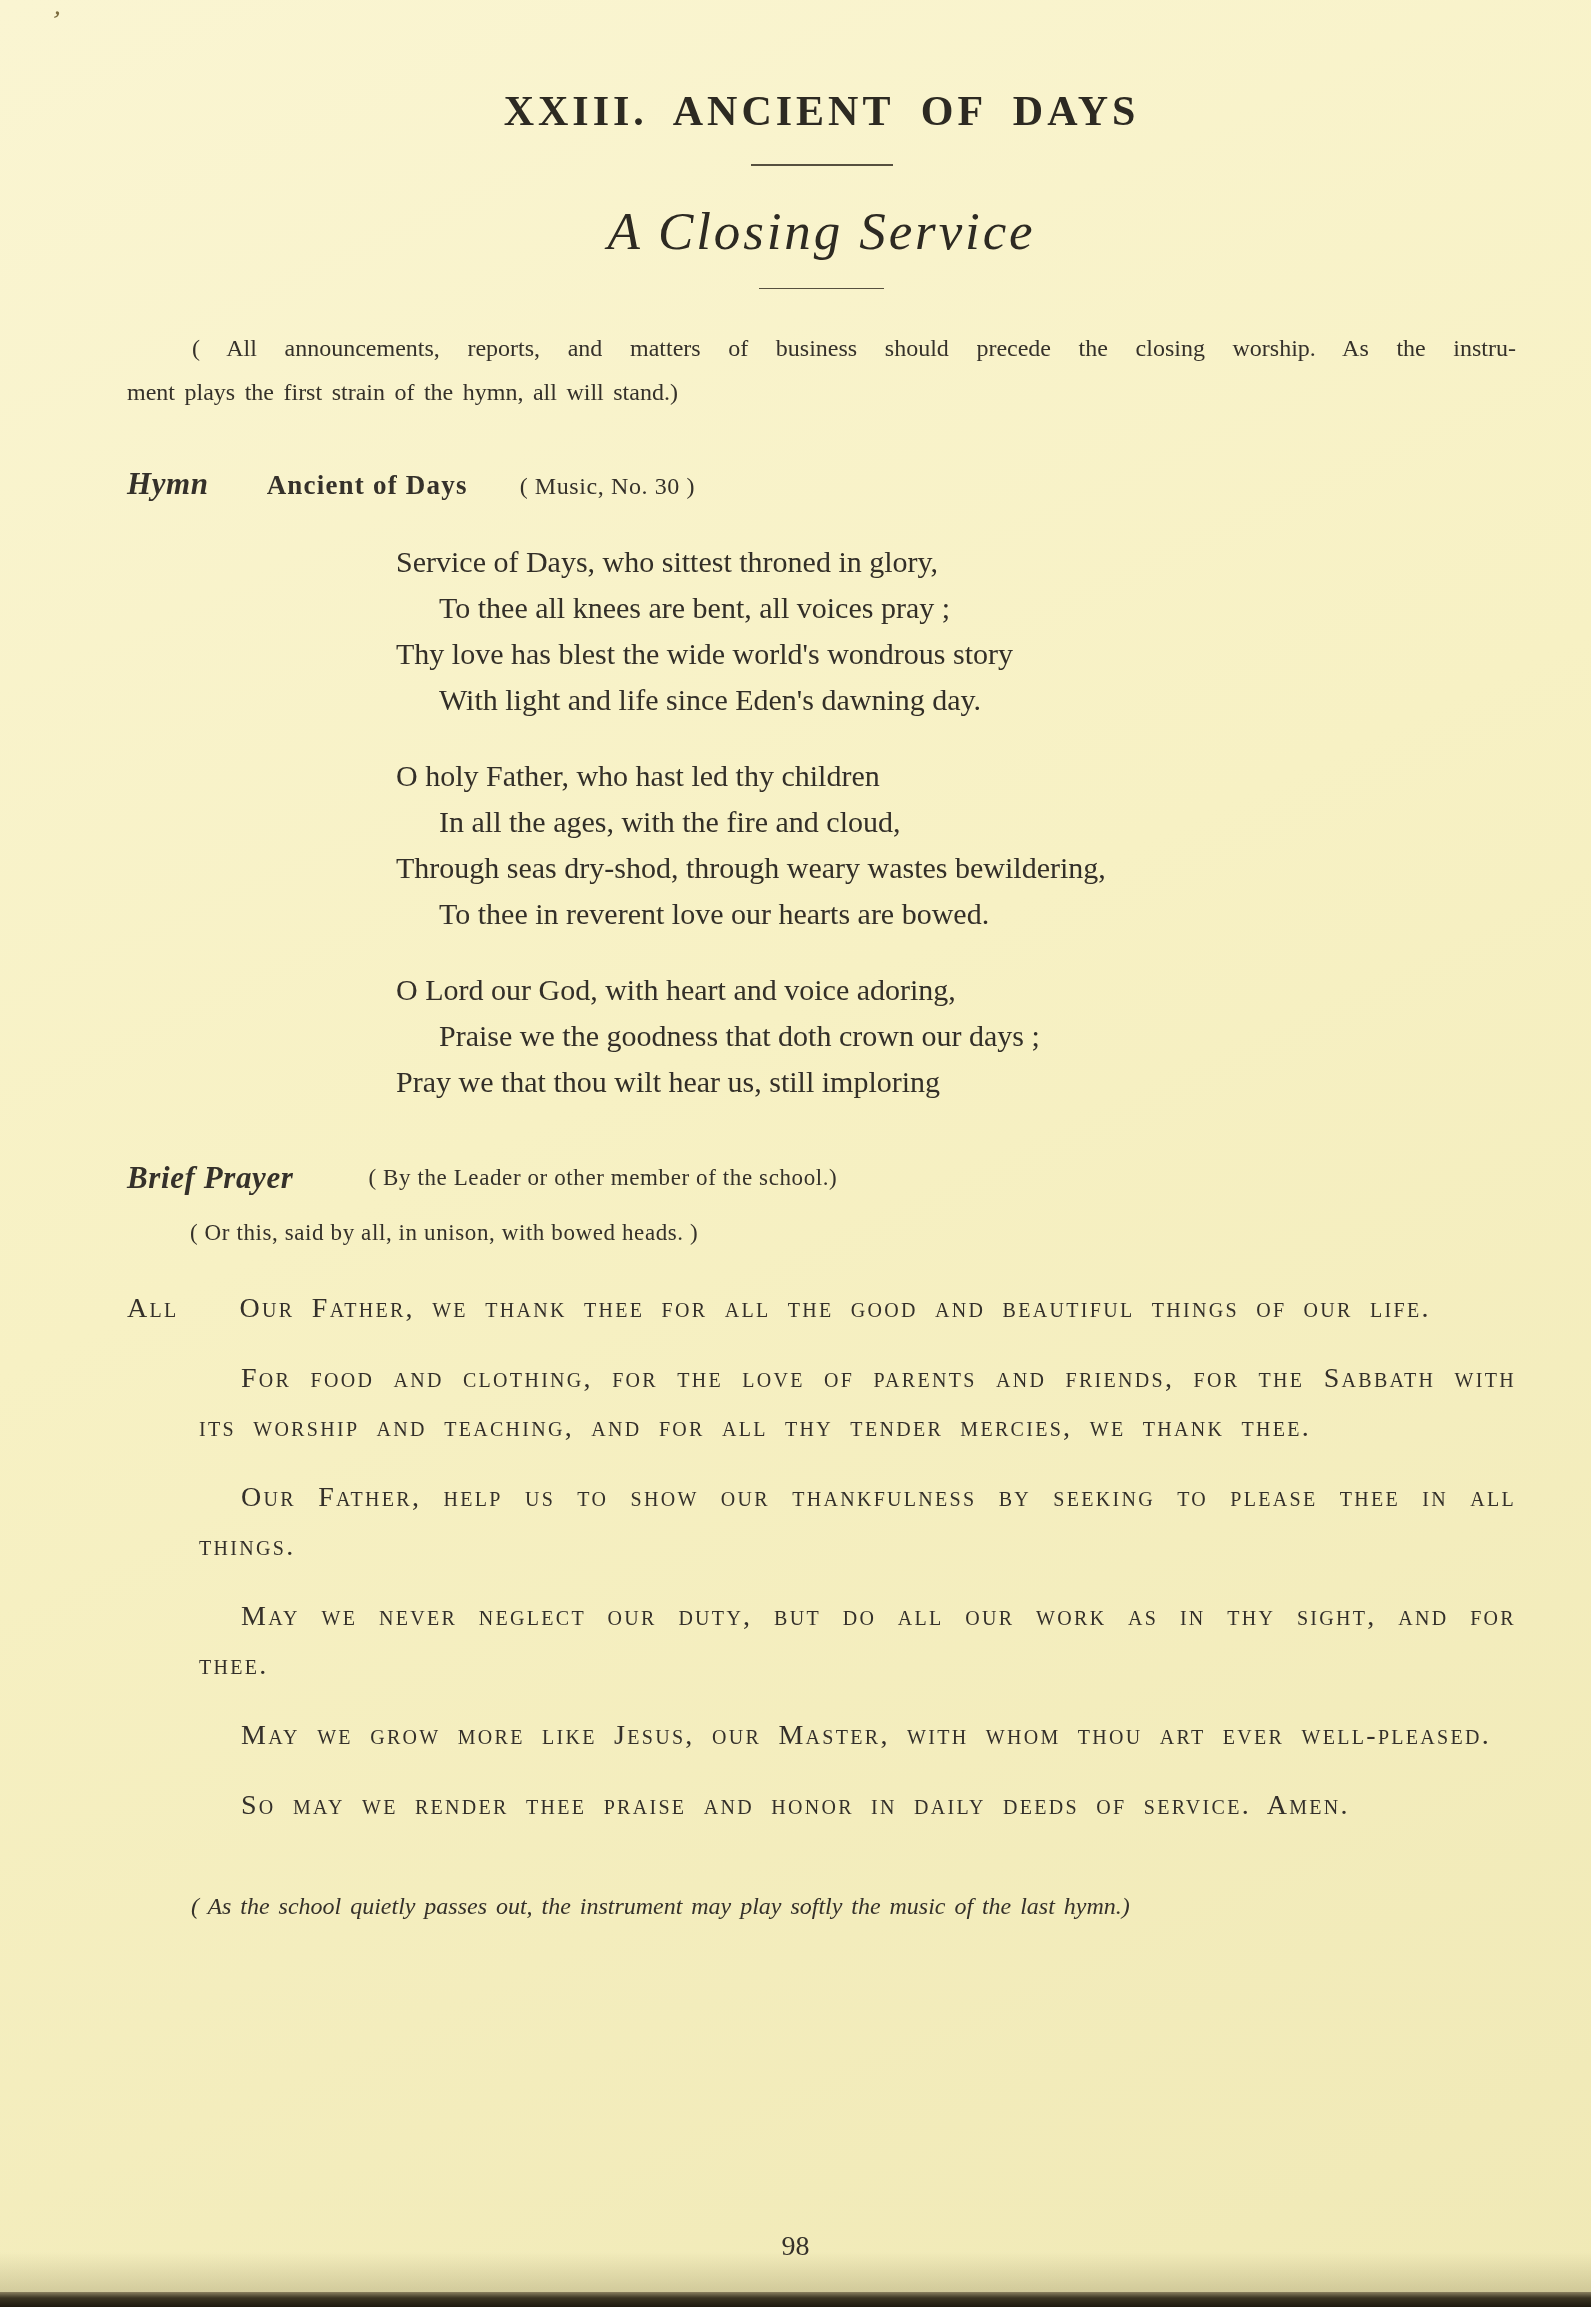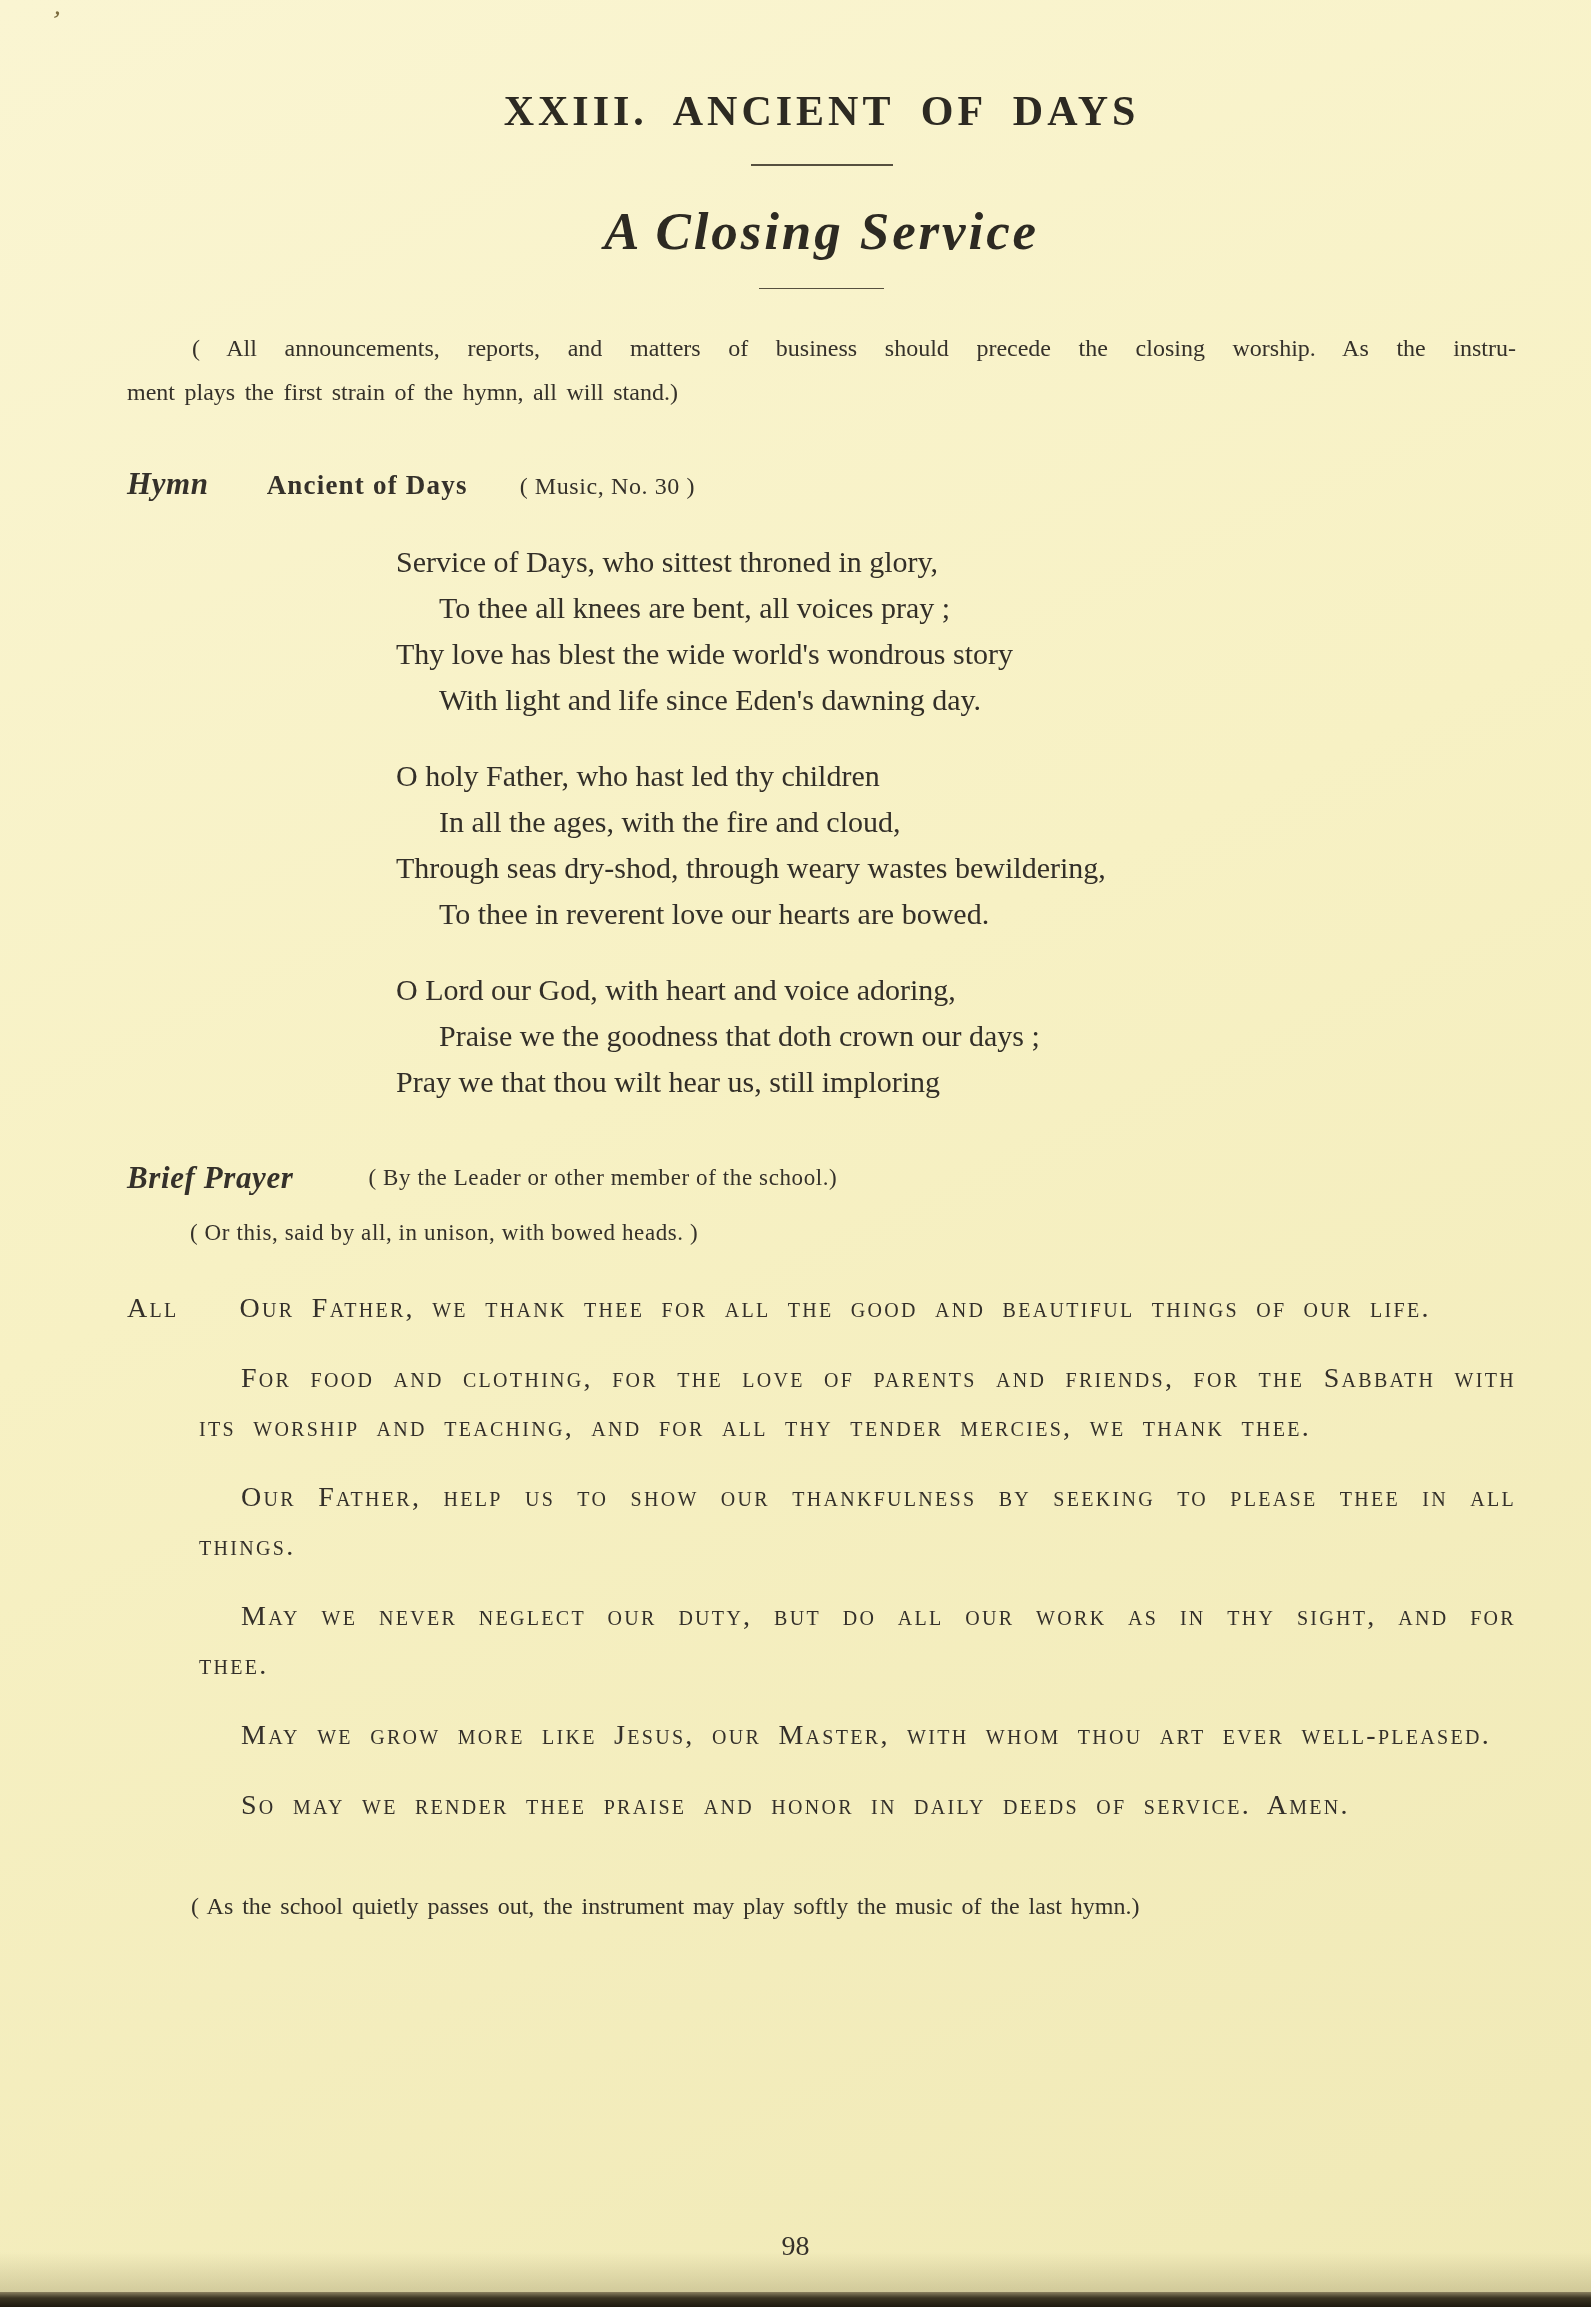--- a/index.html
+++ b/index.html
@@ -22,21 +22,21 @@
     margin: 0; text-align: center;
     font-size: 42px; font-weight: 700;
     letter-spacing: 4px; word-spacing: 12.7px;
     color: #2d2a22;
   }
   .rule { height: 1.7px; background: #56503f; }
   .rule-title   { width: 142px; margin: 29px auto 0; }
   .rule-subtitle{ width: 125px; margin: 27px auto 0; }
   .subtitle {
     margin: 35px 0 0; text-align: center;
-    font-style: italic; font-weight: 700;
+    font-style: italic; font-weight: 400;
     font-size: 53px; letter-spacing: 2.9px;
     color: #2d2a22;
   }
   .intro {
     margin: 37px 0 0;
     font-size: 24px; line-height: 44px;
     word-spacing: 3.5px;
   }
   .intro-line1 { text-indent: 65px; text-align: justify; text-align-last: justify; }
   .intro-line2 { text-align: left; }
@@ -57,21 +57,21 @@
     margin: 37px 0 0 72px;
     font-size: 28px; line-height: 49px;
     font-variant: small-caps;
     letter-spacing: 2.3px; word-spacing: 8px;
     text-align: justify;
     color: #34302a;
   }
   .prayer-par { margin: 21px 0 0; text-indent: 42px; }
   .prayer-par.first { margin-top: 0; text-indent: -72px; }
   .speaker { margin-right: 61px; }
-  .outro { margin: 64px 0 0 64px; font-size: 24px; word-spacing: 2.9px; }
+  .outro { margin: 64px 0 0 64px; font-size: 24px; word-spacing: 2.9px; font-style: italic; }
   .page-number {
     position: absolute; bottom: 45px; left: 0; right: 0;
     text-align: center; font-size: 28px; color: #35312a;
   }
   .page-curl-shadow {
     position: absolute; left: 0; right: 0; bottom: 14px; height: 41px;
     background: linear-gradient(to top, rgba(90, 80, 40, 0.22), rgba(90, 80, 40, 0));
     pointer-events: none;
   }
   .bottom-edge {

